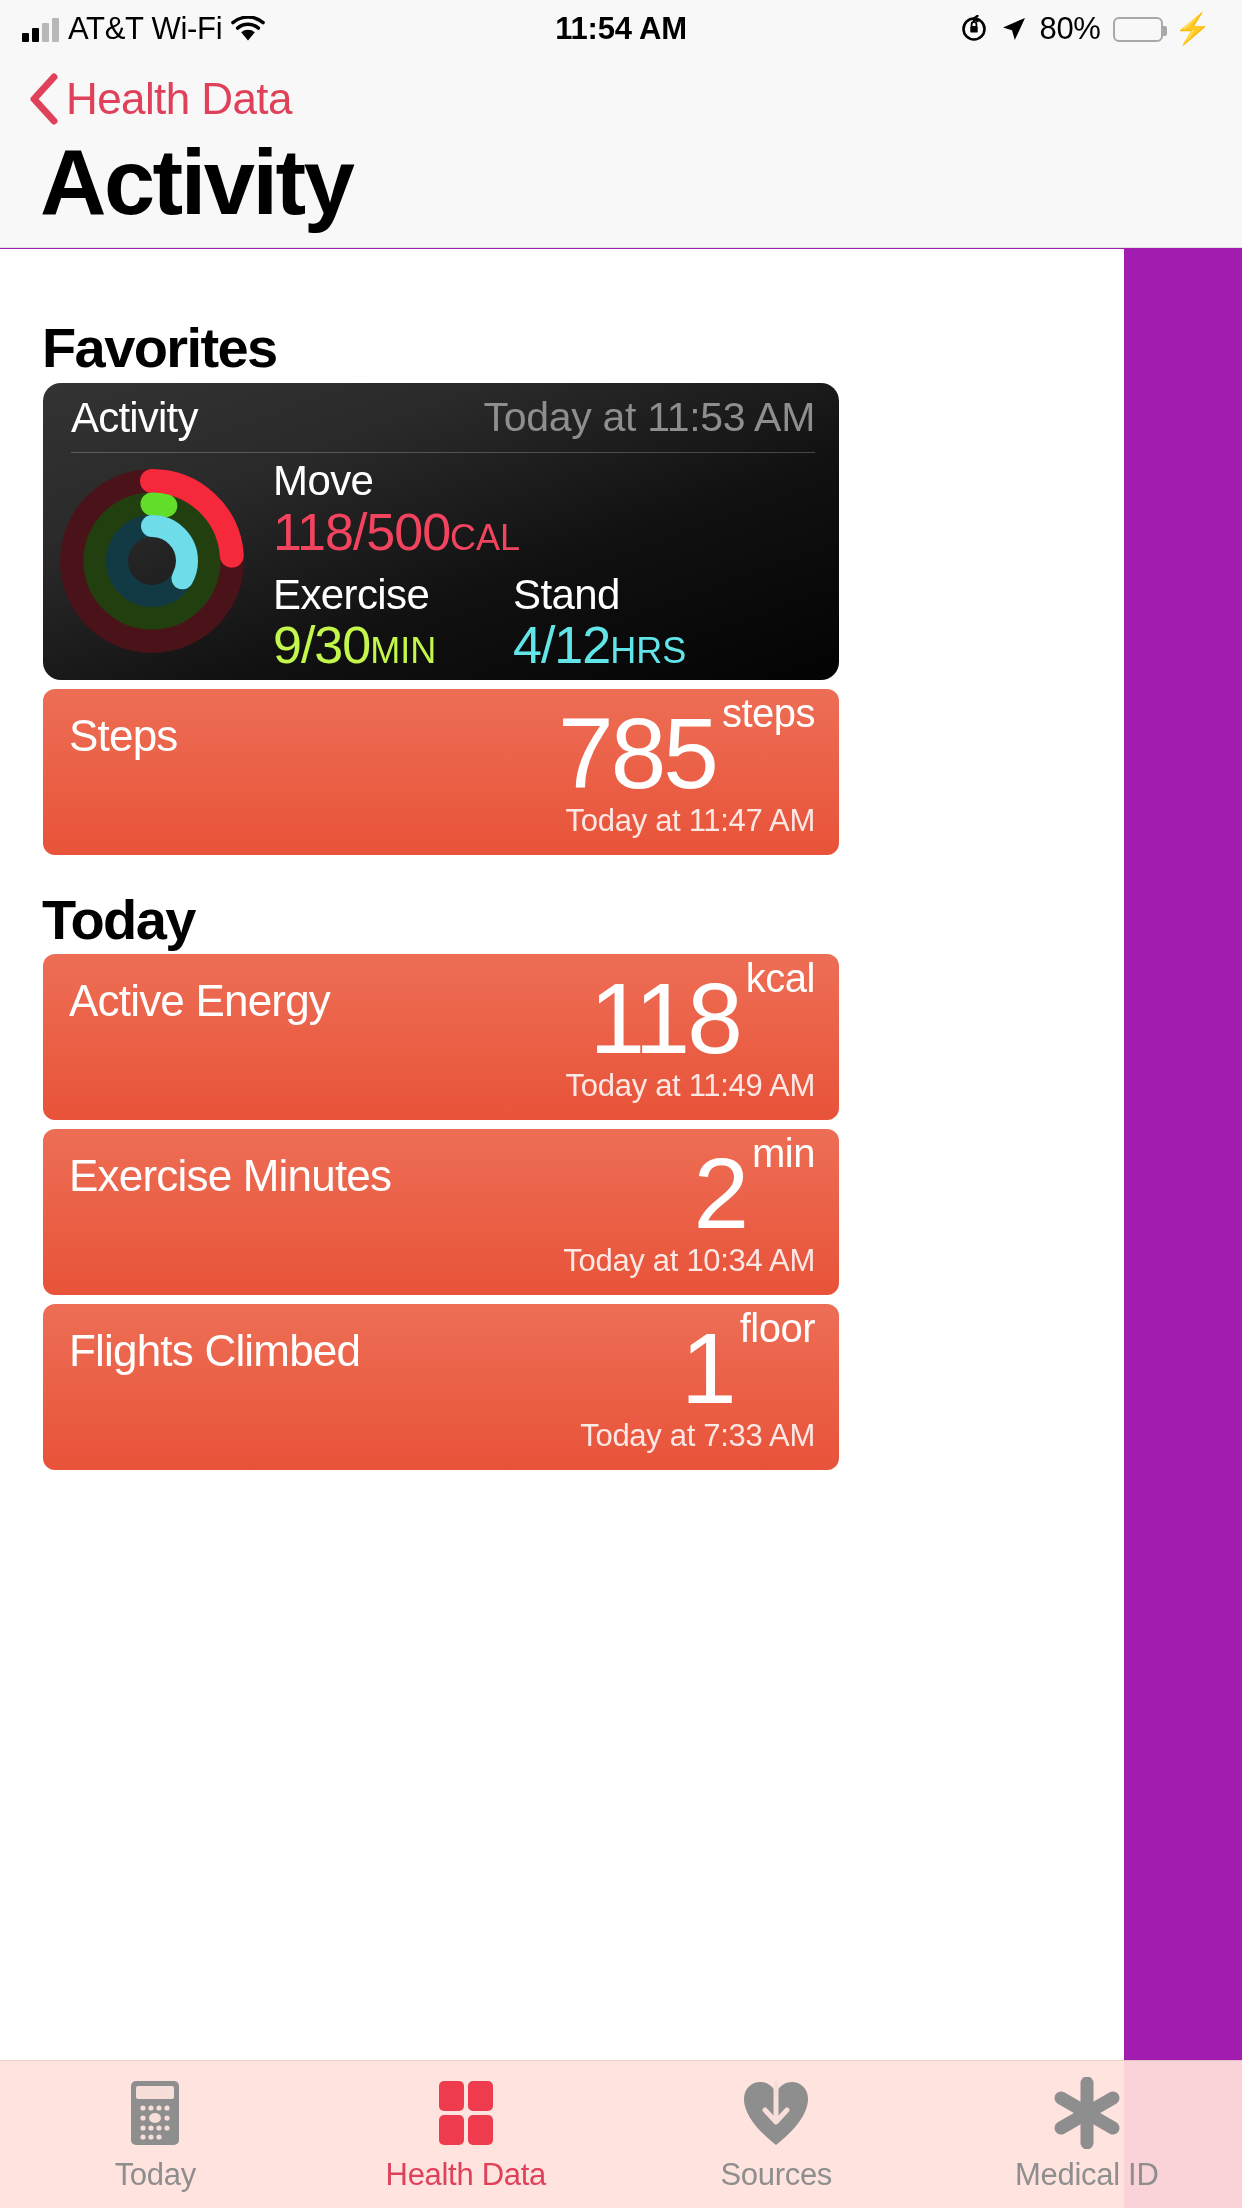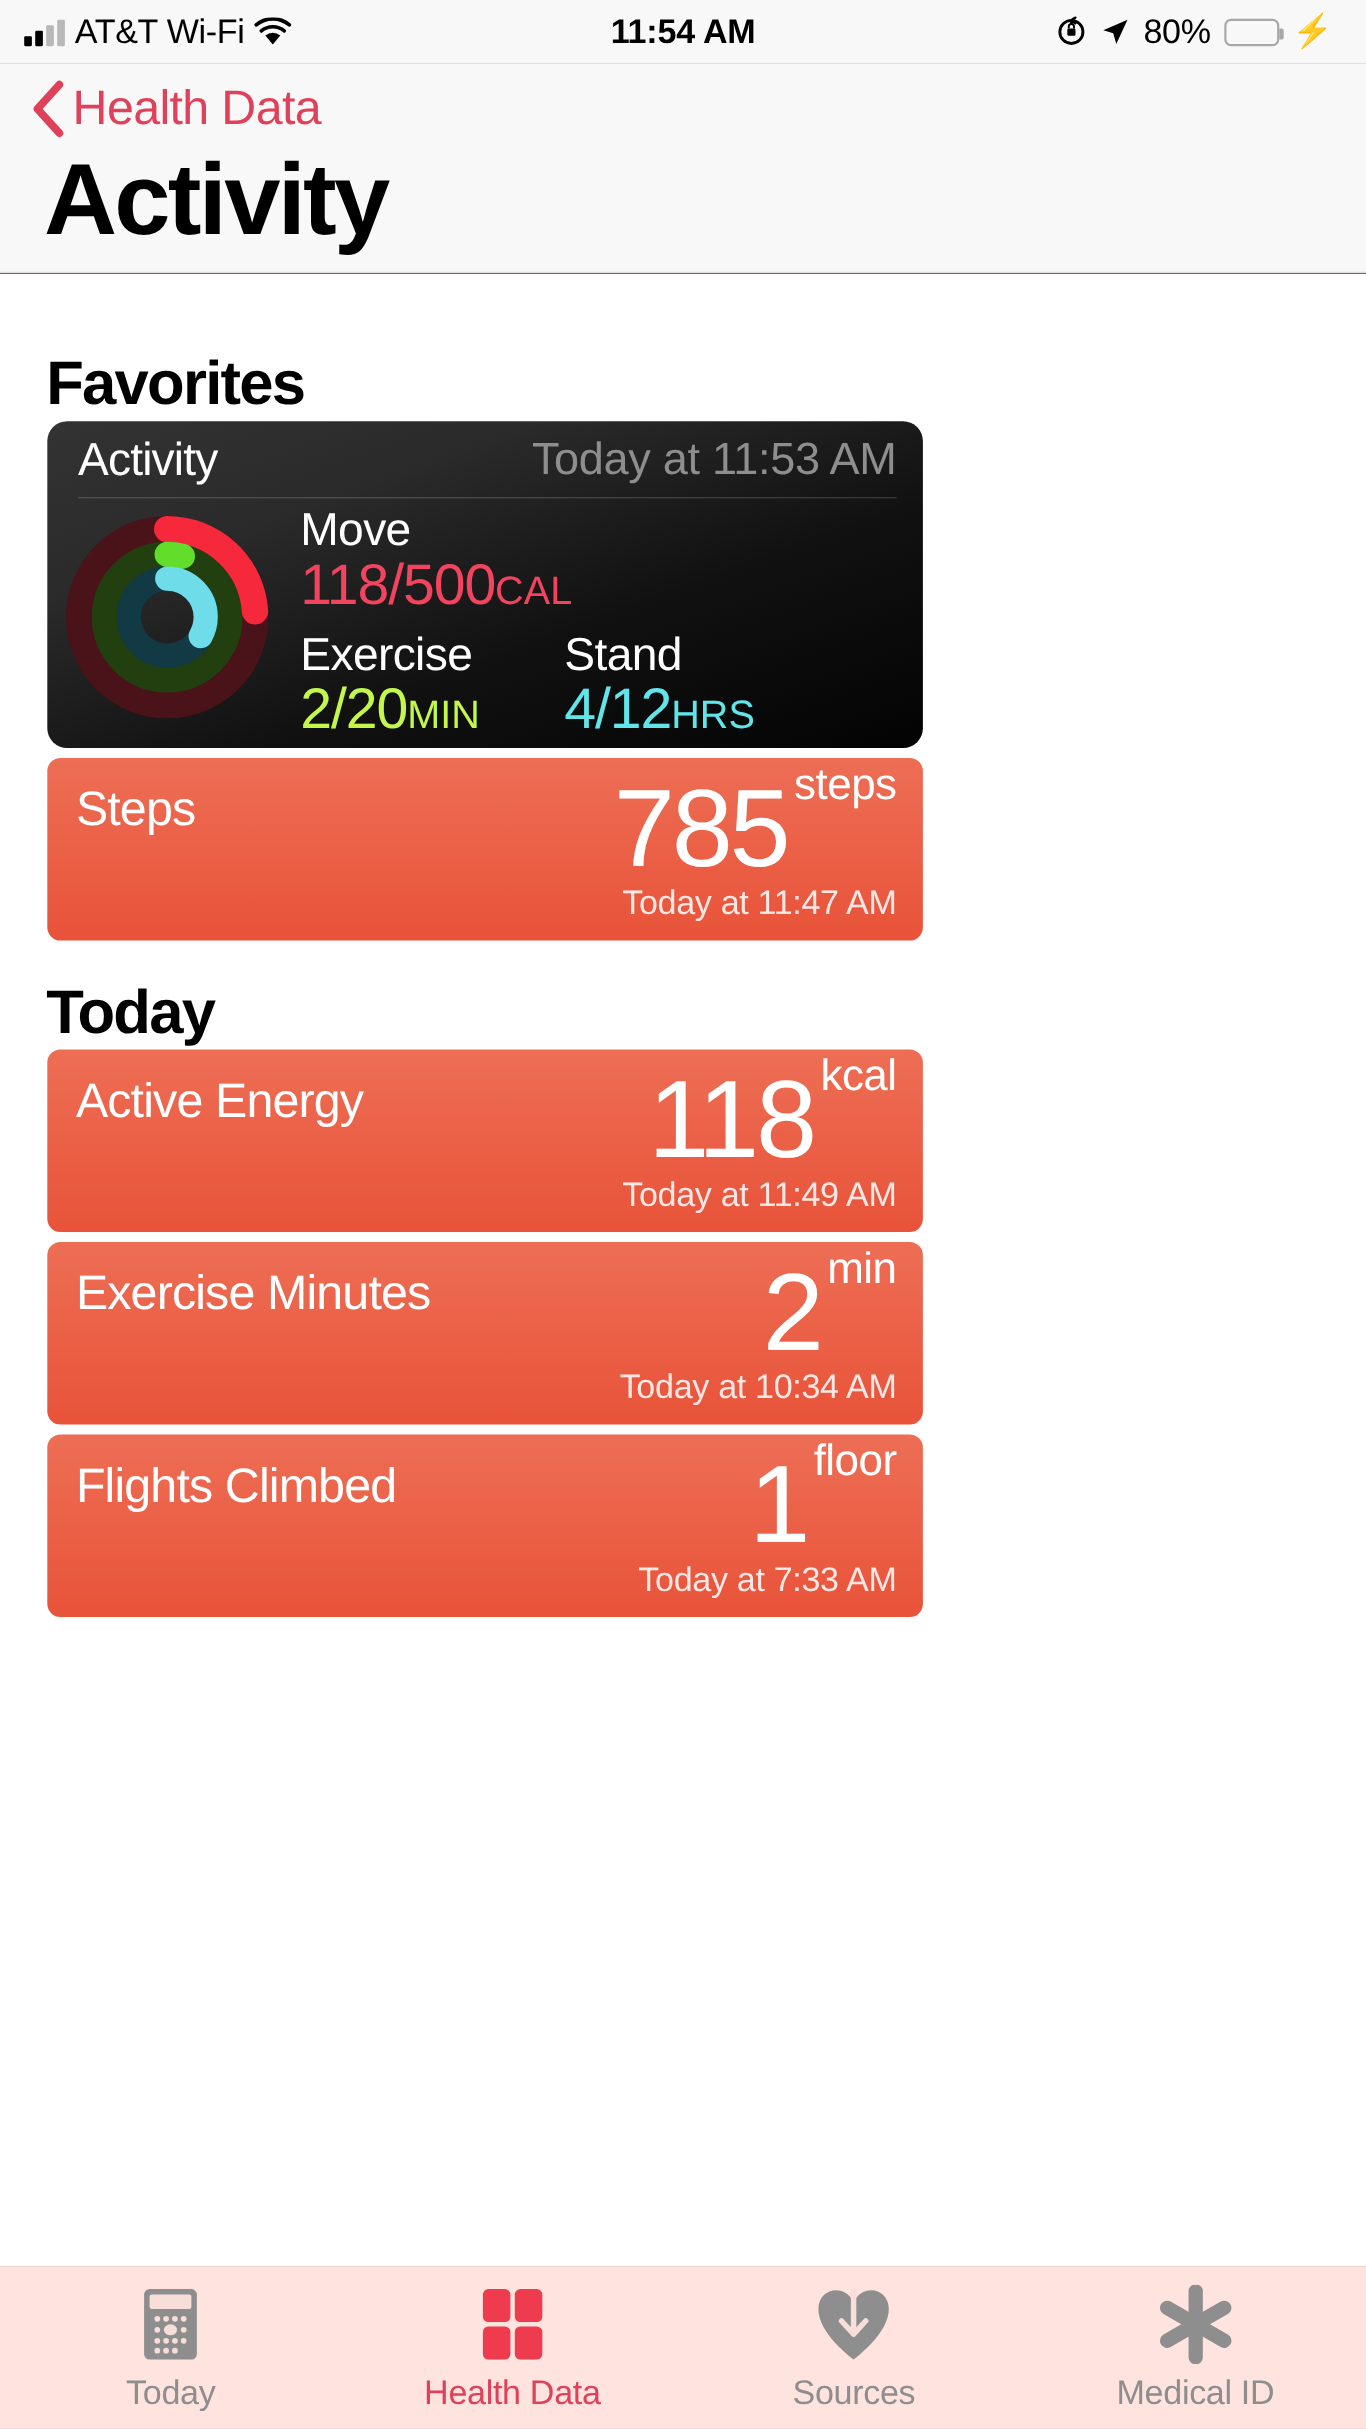--- a/index.html
+++ b/index.html
@@ -55,21 +55,21 @@
     display:flex; align-items:center; gap:6px; cursor:pointer;
   }
   .chev { width:34px; height:54px; }
   .back-label { font-size:44px; color:#e0415a; letter-spacing:-0.6px; }
   .bigtitle {
     position:absolute; left:40px; top:72px;
     font-size:92px; font-weight:bold; color:#000; letter-spacing:-2.5px;
   }
 
   
-  .content { position:absolute; top:249px; left:0; width:1242px; height:1959px; background:#fff; }
+  .content { position:absolute; top:249px; left:0; width:1124px; height:1959px; background:#fff; }
 
   .section-title {
     font-size:56px; font-weight:bold; color:#000;
     letter-spacing:-1.6px; margin-left:42px;
   }
 
   
   .activity-card {
     position:absolute; left:43px; top:134px;
     width:796px; height:297px;
@@ -205,21 +205,21 @@
         </svg>
       </div>
       <div class="ac-metrics">
         <div class="move">
           <div class="m-label">Move</div>
           <div class="m-value"><span>118/500</span><span class="unit">CAL</span></div>
         </div>
         <div class="ex-stand">
           <div class="ex">
             <div class="m-label">Exercise</div>
-            <div class="m-value"><span>2/20</span><span class="unit">MIN</span></div>
+            <div class="m-value"><span>9/30</span><span class="unit">MIN</span></div>
           </div>
           <div class="stand">
             <div class="m-label">Stand</div>
             <div class="m-value"><span>4/12</span><span class="unit">HRS</span></div>
           </div>
         </div>
       </div>
     </div>
 
     <div class="ocard" style="top:440px;height:166px;">

